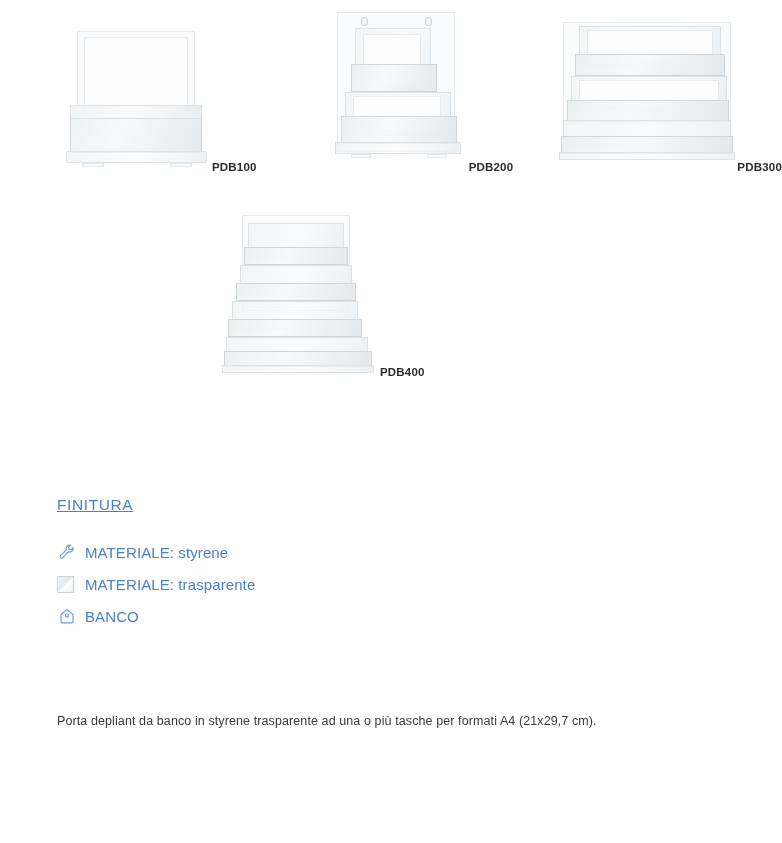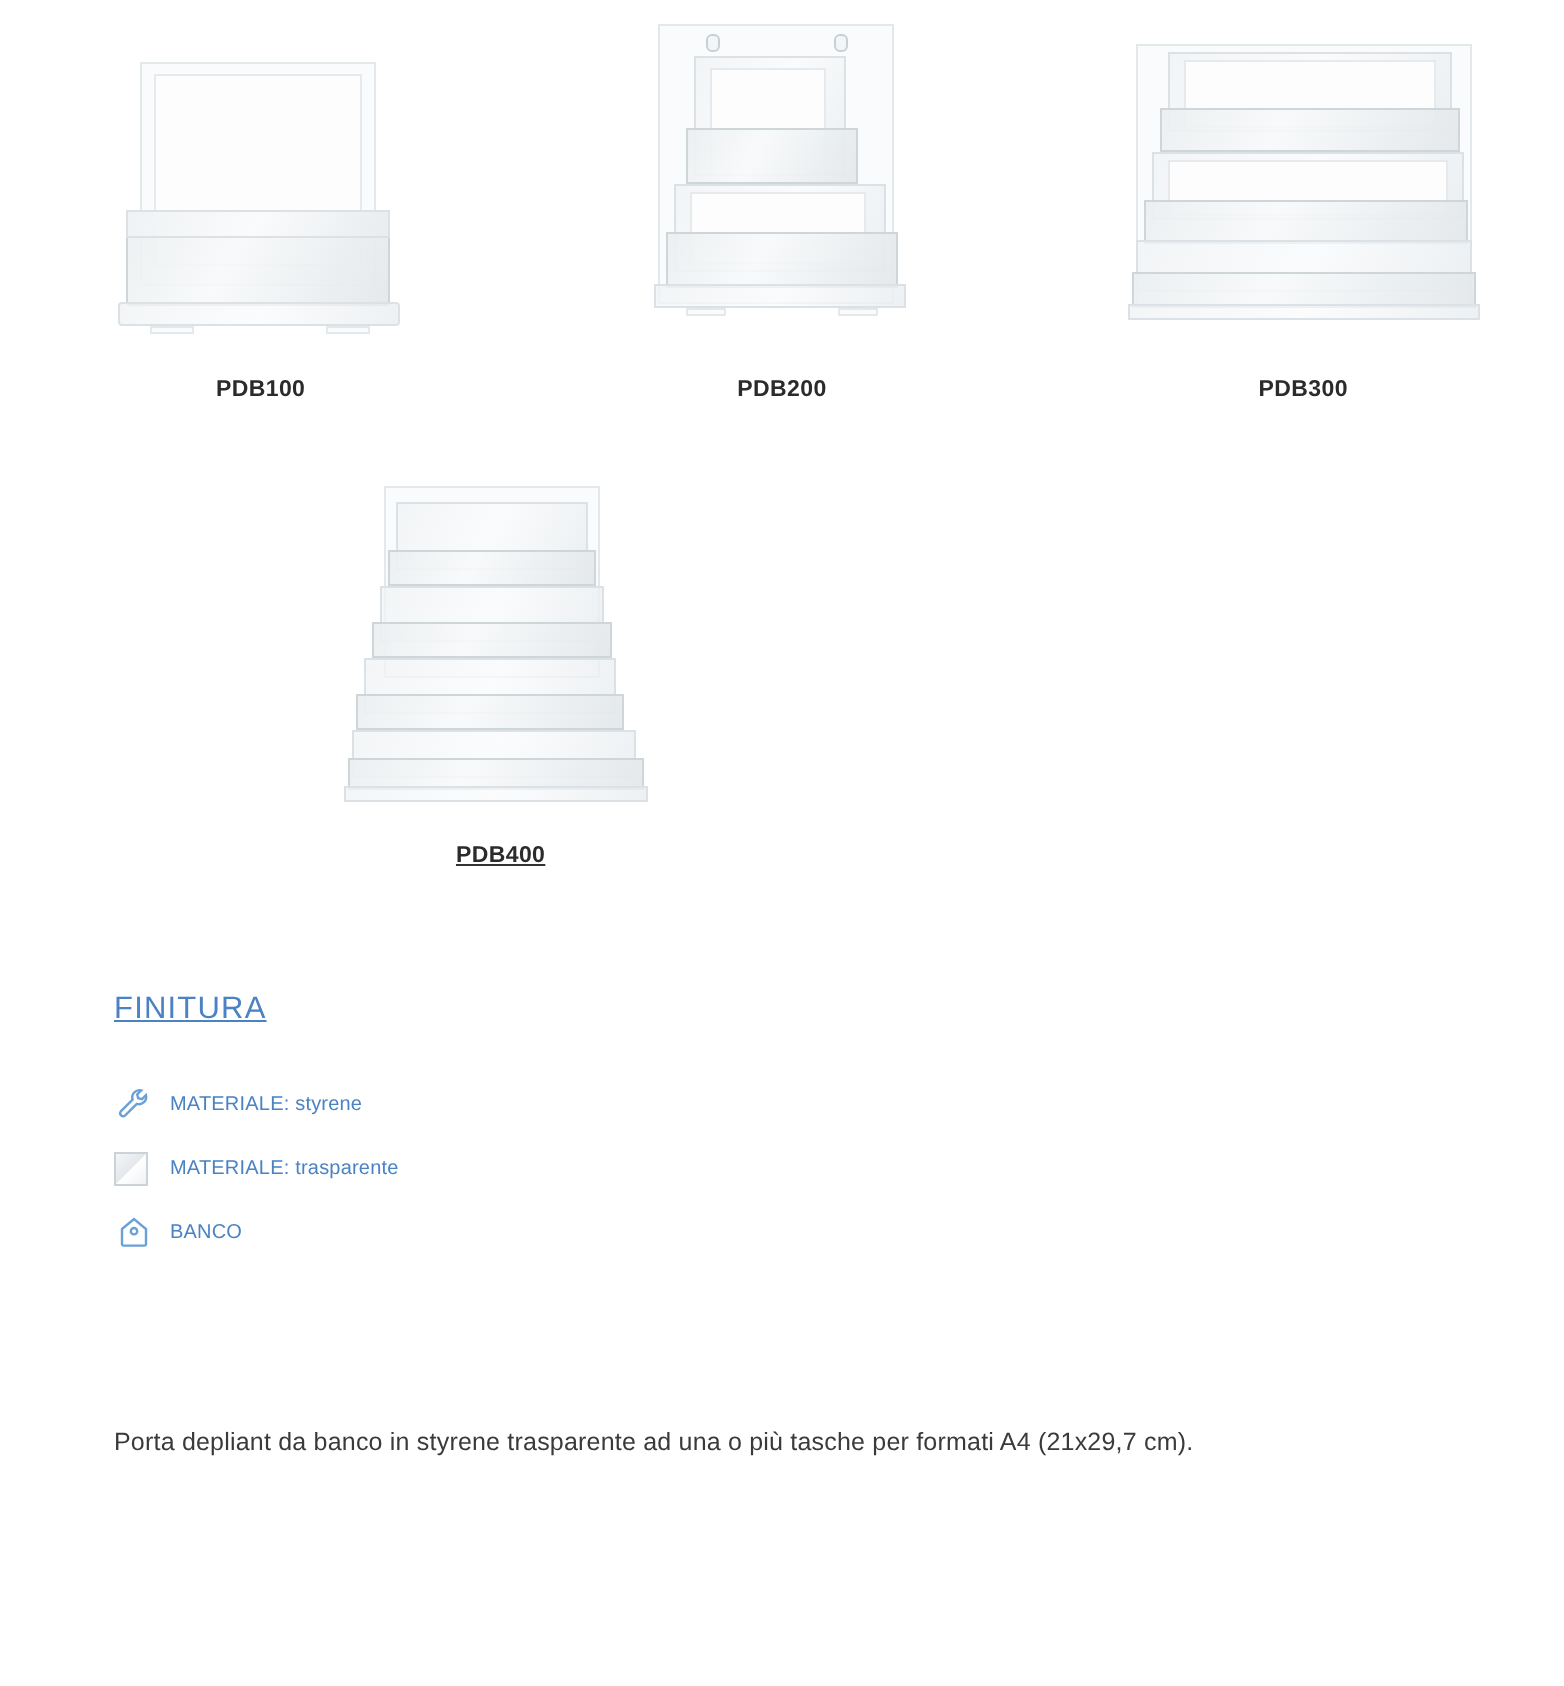--- a/index.html
+++ b/index.html
@@ -24,27 +24,27 @@
   
   .products {
     padding-top: 8px;
   }
   .prod-row {
     display: flex;
     width: 782px;
   }
   .prod-row.row1 .prod-cell { width: 260.66px; }
   .prod-row.row2 { padding-left: 120px; }
-  .prod-row.row2 .prod-cell { width: 260.66px; text-decoration: underline; }
+  .prod-row.row2 .prod-cell { width: 260.66px; }
 
   .prod-cell {
     display: flex;
-    flex-direction: column;
-    align-items: center;
+    align-items: flex-end;
     justify-content: flex-end;
+    padding-left: 44px;
   }
   .prod-img {
     height: 165px;
     display: flex;
     align-items: flex-end;
     justify-content: center;
   }
   .prod-label {
     font-size: 11.5px;
     font-weight: bold;
@@ -110,21 +110,21 @@
   }
   .spec-icon {
     width: 28px;
     min-width: 28px;
     display: flex;
     align-items: center;
     justify-content: flex-start;
     color: #6aa0d8;
   }
   .spec-text {
-    font-size: 10px;
+    font-size: 15px;
     color: #4a82c3;
     letter-spacing: 0.1px;
   }
   .finish-swatch {
     width: 17px;
     height: 17px;
     border: 1px solid #cbd3d8;
     background: linear-gradient(135deg, #f4f6f7 0%, #e3e8ec 48%, #ffffff 52%, #eef1f3 100%);
     box-sizing: border-box;
   }

